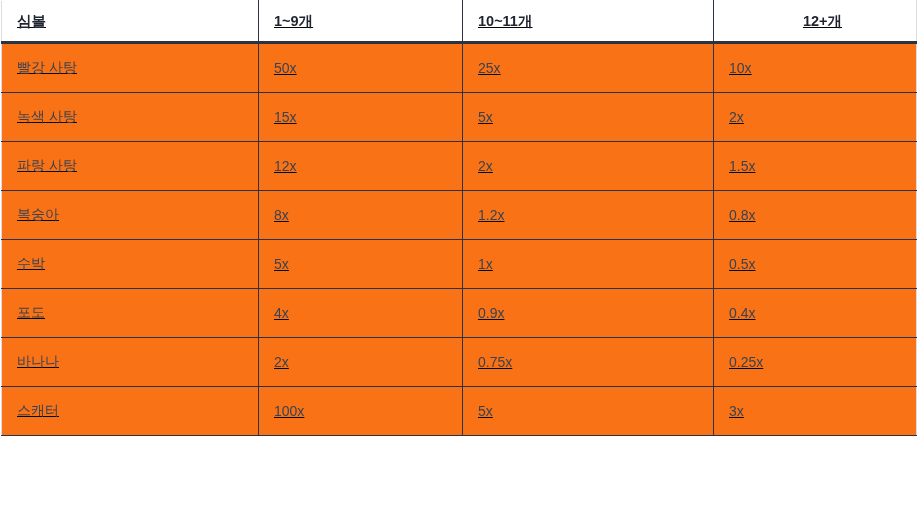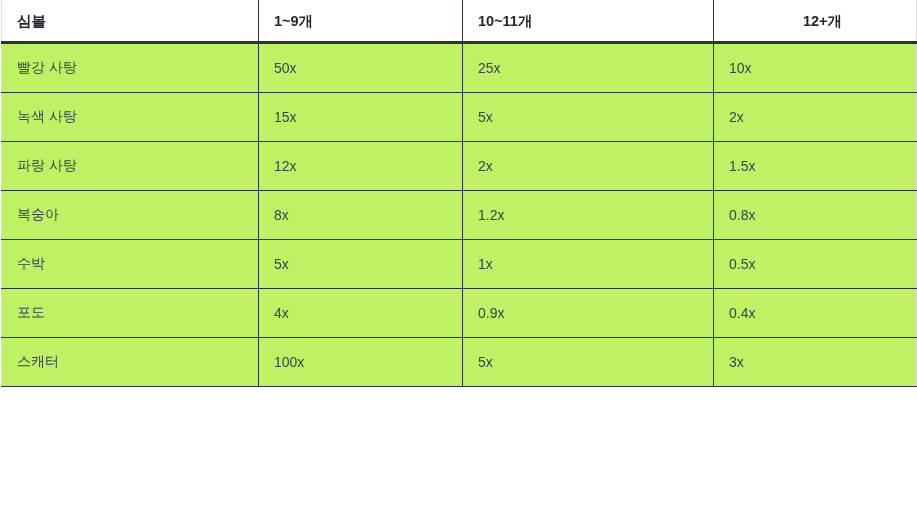--- a/index.html
+++ b/index.html
@@ -14,20 +14,21 @@
     font-family: "Liberation Sans", "DejaVu Sans", sans-serif;
     -webkit-font-smoothing: antialiased;
     overflow: hidden;
   }
 
   .table-wrap {
     width: 917px;
     height: 456px;
     box-sizing: border-box;
     background: #ffffff;
+    text-decoration: underline;
   }
 
   table.paytable {
     width: 915px;
     margin: 0 1px;
     border-collapse: collapse;
     table-layout: fixed;
     background: #ffffff;
   }
 
@@ -61,21 +62,21 @@
   }
 
   table.paytable tbody td {
     height: 48px;
     padding: 0 0 0 15px;
     text-align: left;
     vertical-align: middle;
     font-size: 14px;
     font-weight: normal;
     color: #3a4250;
-    background: #bef264;
+    background: #f97316;
     border-left: 1px solid #2b3242;
     border-right: 1px solid #2b3242;
     border-bottom: 1px solid #2b3242;
     white-space: nowrap;
   }
 
   table.paytable tbody td.first {
     border-left: 1px solid #d9dce2;
   }
   table.paytable tbody td.last {
@@ -136,20 +137,26 @@
         <td>1x</td>
         <td class="last">0.5x</td>
       </tr>
       <tr>
         <td class="first">포도</td>
         <td>4x</td>
         <td>0.9x</td>
         <td class="last">0.4x</td>
       </tr>
       <tr>
+        <td class="first">바나나</td>
+        <td>2x</td>
+        <td>0.75x</td>
+        <td class="last">0.25x</td>
+      </tr>
+      <tr>
         <td class="first">스캐터</td>
         <td>100x</td>
         <td>5x</td>
         <td class="last">3x</td>
       </tr>
     </tbody>
   </table>
 </div>
 
 </body></html>

